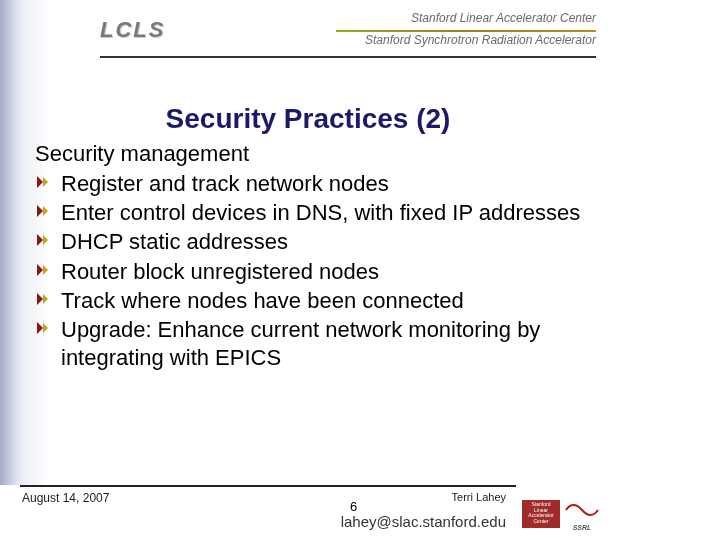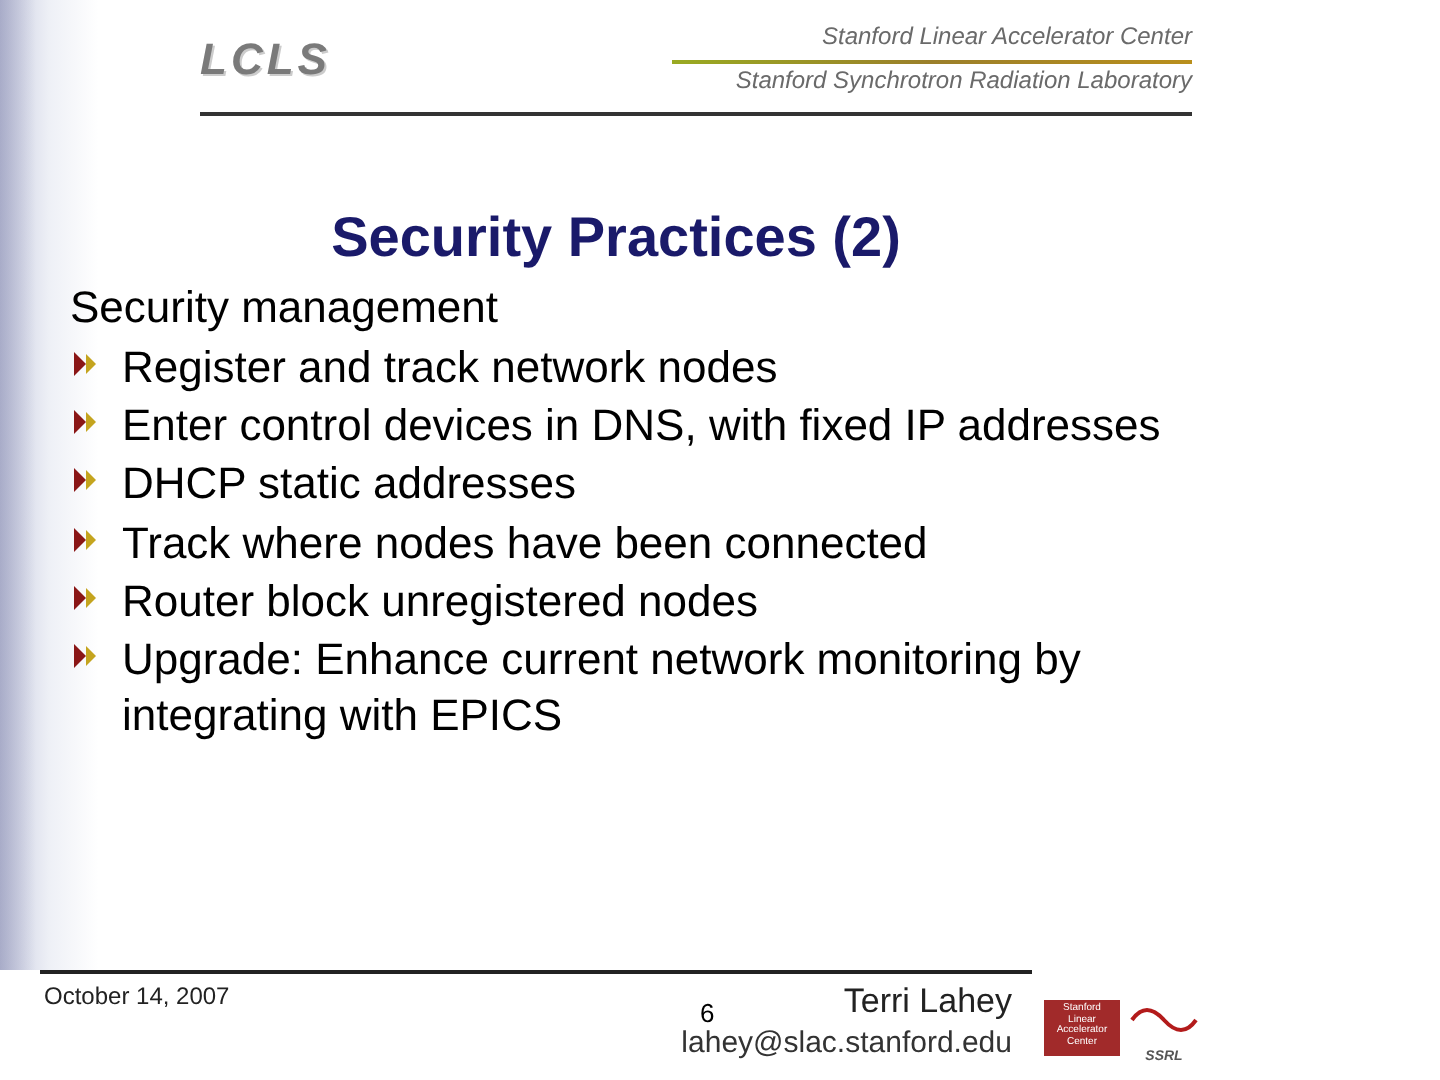--- a/index.html
+++ b/index.html
@@ -147,21 +147,21 @@
   position: absolute;
   left: 350px;
   top: 14px;
   font-size: 13px;
   color: #000;
 }
 .footer-author {
   position: absolute;
   right: 110px;
   top: 6px;
-  font-size: 17px;
+  font-size: 11px;
   color: #222;
 }
 .footer-email {
   position: absolute;
   right: 110px;
   top: 28px;
   font-size: 15px;
   color: #333;
 }
 .footer-logo {
@@ -208,21 +208,21 @@
 <body>
 
 <div class="slide">
   <div class="left-shadow"></div>
 
   <div class="header">
     <div class="logo-lcls">LCLS</div>
     <div class="header-right">
       <div>Stanford Linear Accelerator Center</div>
       <div class="header-line"></div>
-      <div>Stanford Synchrotron Radiation Laboratory</div>
+      <div>Stanford Synchrotron Radiation Accelerator</div>
     </div>
   </div>
   <div class="hr-top"></div>
 
   <div class="title">Security Practices (2)</div>
 
   <div class="content">
     <div class="heading">Security management</div>
     <div class="bullet-item">
       <span class="bullet-icon"></span>
@@ -231,35 +231,35 @@
     <div class="bullet-item">
       <span class="bullet-icon"></span>
       <span>Enter control devices in DNS, with fixed IP addresses</span>
     </div>
     <div class="bullet-item">
       <span class="bullet-icon"></span>
       <span>DHCP static addresses</span>
     </div>
     <div class="bullet-item">
       <span class="bullet-icon"></span>
+      <span>Router block unregistered nodes</span>
+    </div>
+    <div class="bullet-item">
+      <span class="bullet-icon"></span>
       <span>Track where nodes have been connected</span>
-    </div>
-    <div class="bullet-item">
-      <span class="bullet-icon"></span>
-      <span>Router block unregistered nodes</span>
     </div>
     <div class="bullet-item">
       <span class="bullet-icon"></span>
       <span>Upgrade: Enhance current network monitoring by integrating with EPICS</span>
     </div>
   </div>
 
   <div class="footer">
     <div class="footer-hr"></div>
-    <div class="footer-date">October 14, 2007</div>
+    <div class="footer-date">August 14, 2007</div>
     <div class="footer-page">6</div>
     <div class="footer-author">Terri Lahey</div>
     <div class="footer-email">lahey@slac.stanford.edu</div>
     <div class="footer-logo">
       <div class="slac-box">Stanford Linear Accelerator Center</div>
       <div class="ssrl-wave">
         <svg viewBox="0 0 36 20">
           <path d="M2 10 Q 9 0 18 10 T 34 10" stroke="#b31b1b" stroke-width="2" fill="none"></path>
         </svg>
         <div class="ssrl-text">SSRL</div>

